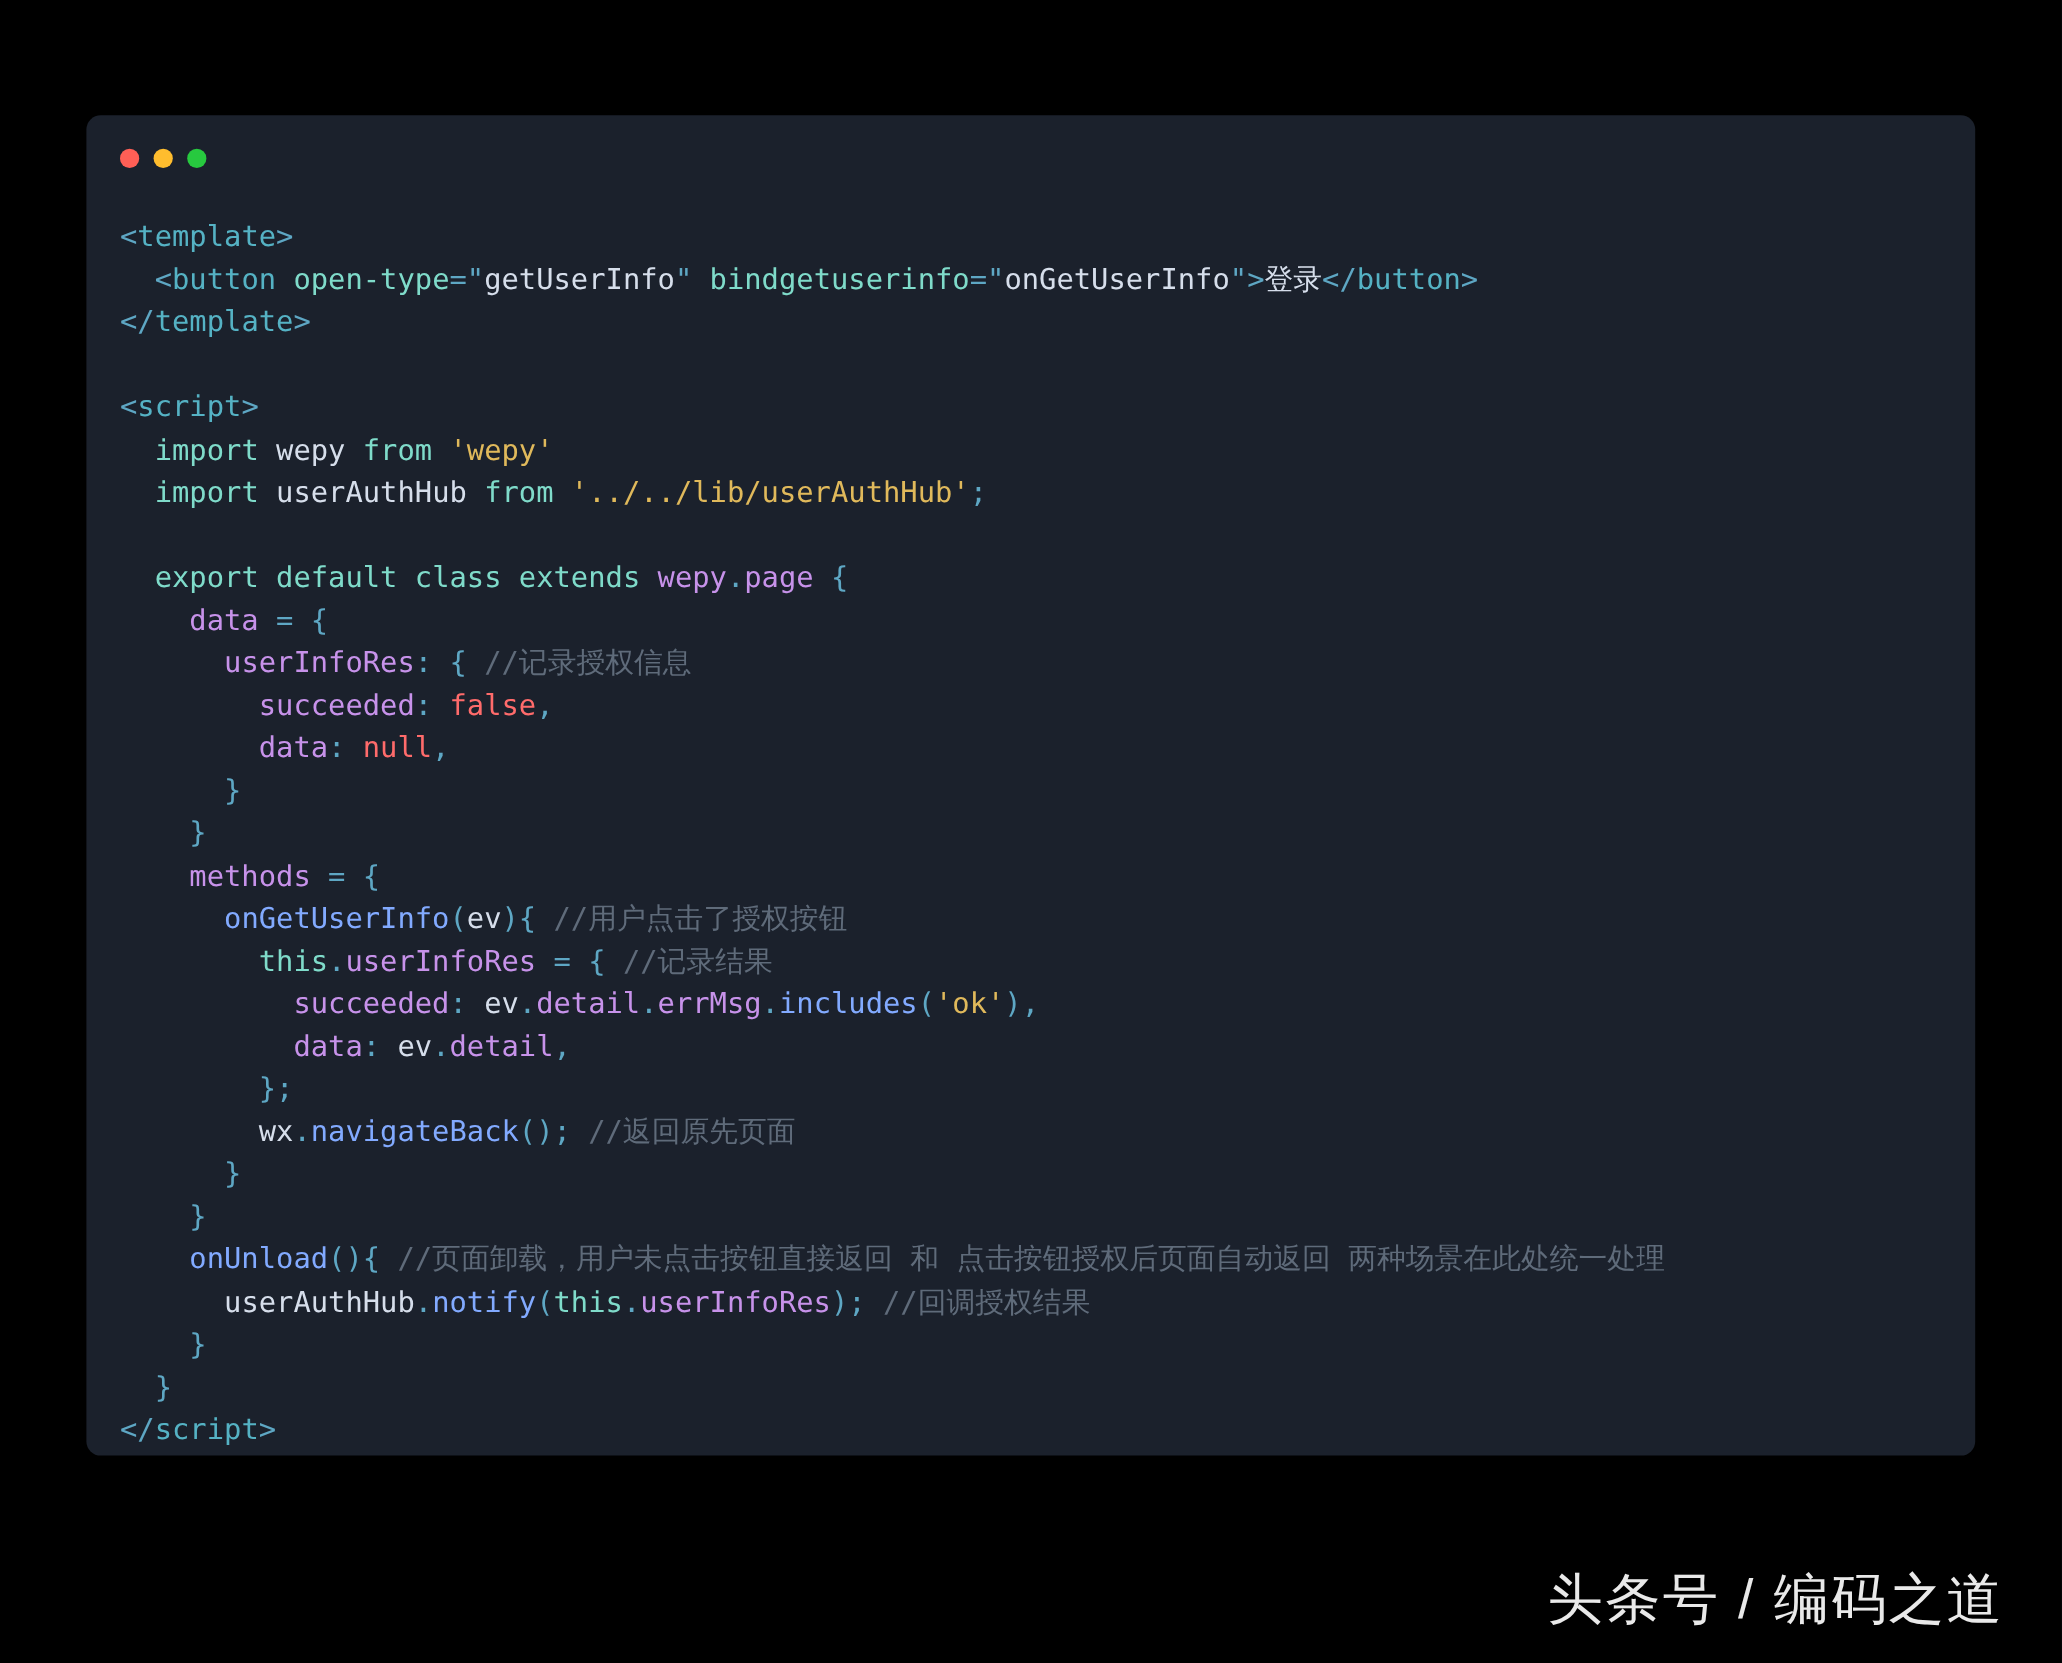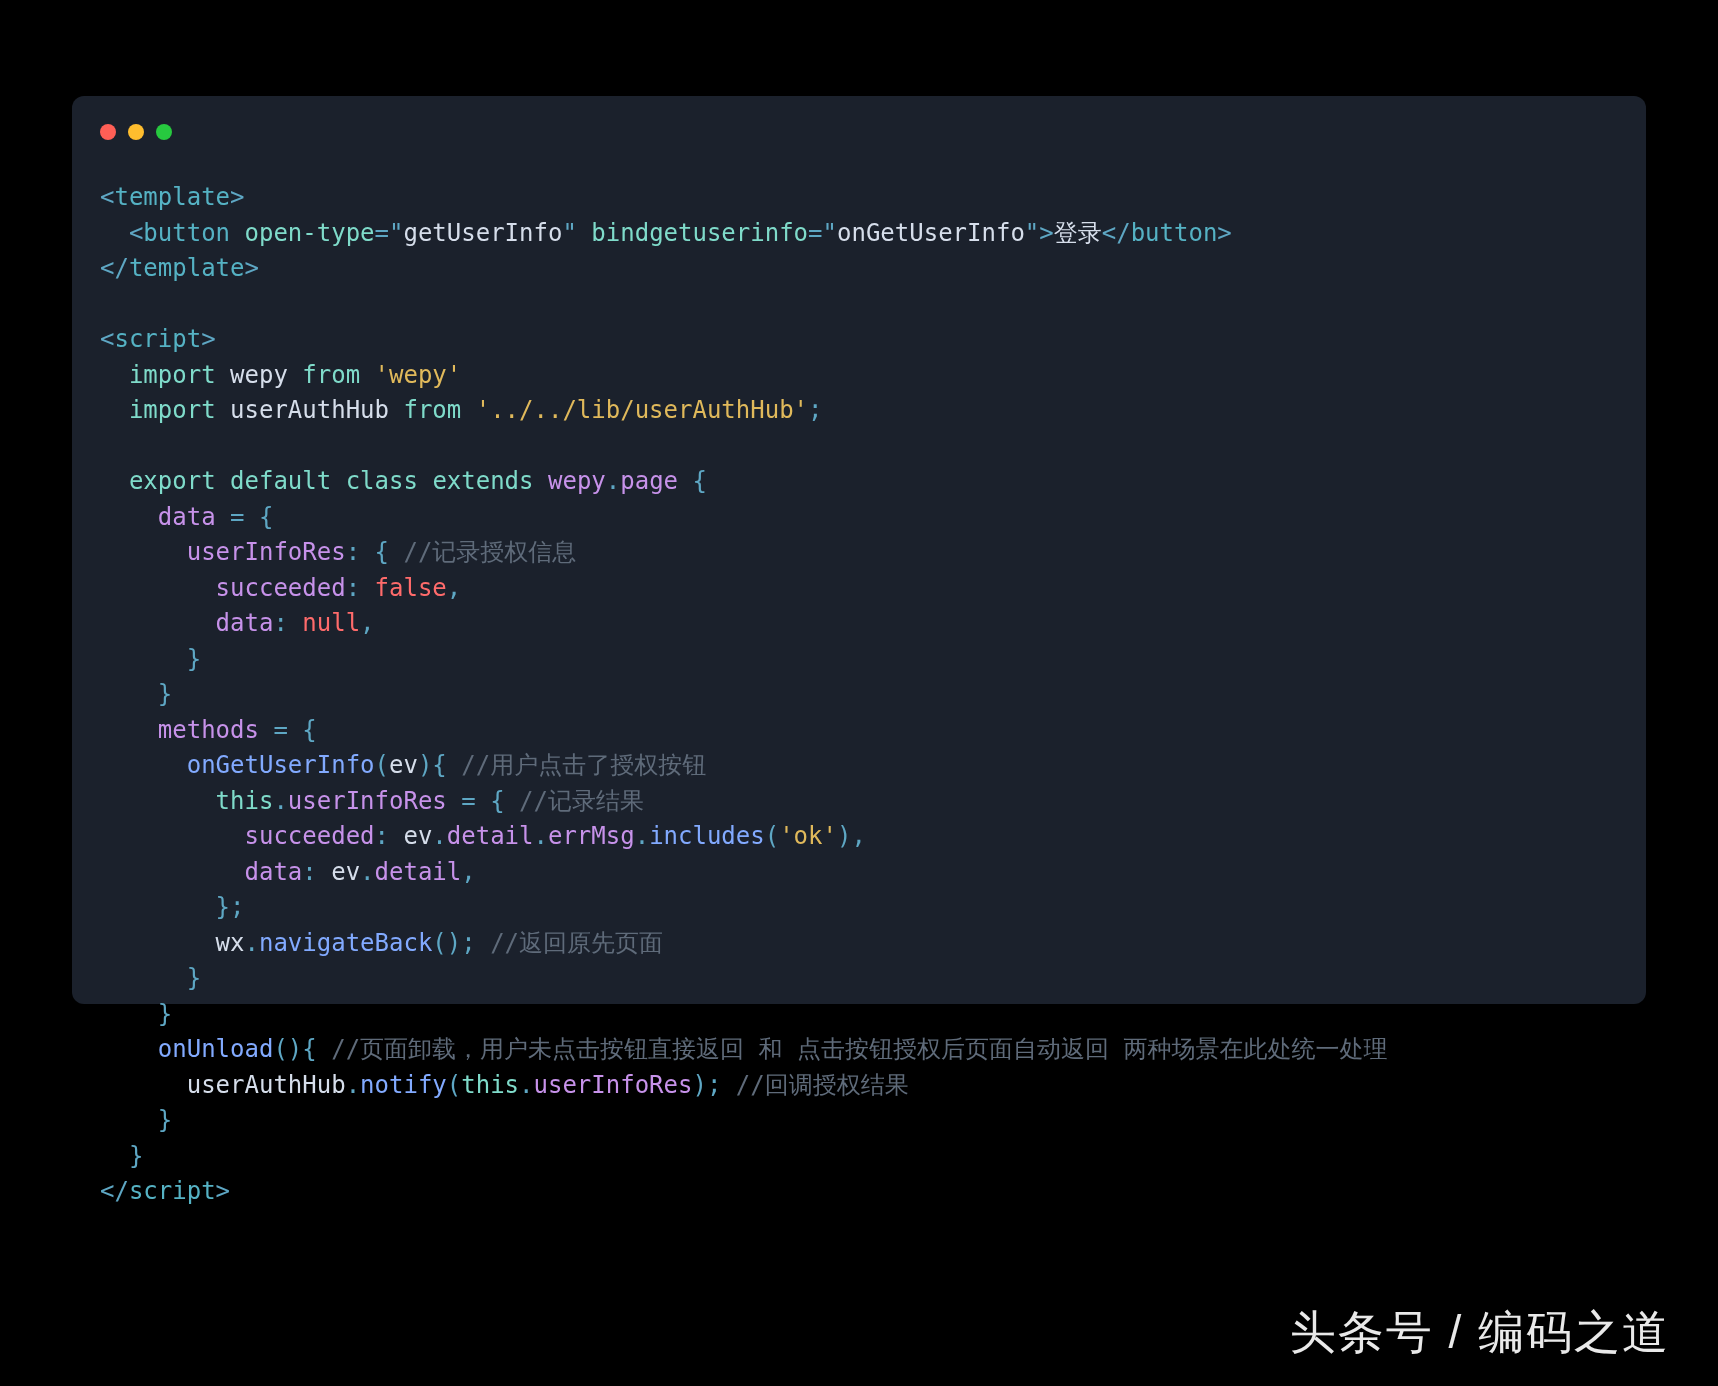--- a/index.html
+++ b/index.html
@@ -8,21 +8,21 @@
     height: 1386px;
     background: #000000;
     font-family: "SF Mono", "Monaco", "Menlo", "Consolas", monospace;
     overflow: hidden;
   }
   .window {
     position: absolute;
     left: 72px;
     top: 96px;
     width: 1574px;
-    height: 908px;
+    height: 1117px;
     background: #1b212c;
     border-radius: 12px;
     box-shadow: 0 20px 60px rgba(0,0,0,0.6);
     padding: 28px 28px 28px 28px;
   }
   .traffic-lights {
     display: flex;
     gap: 12px;
     margin-bottom: 40px;
   }

